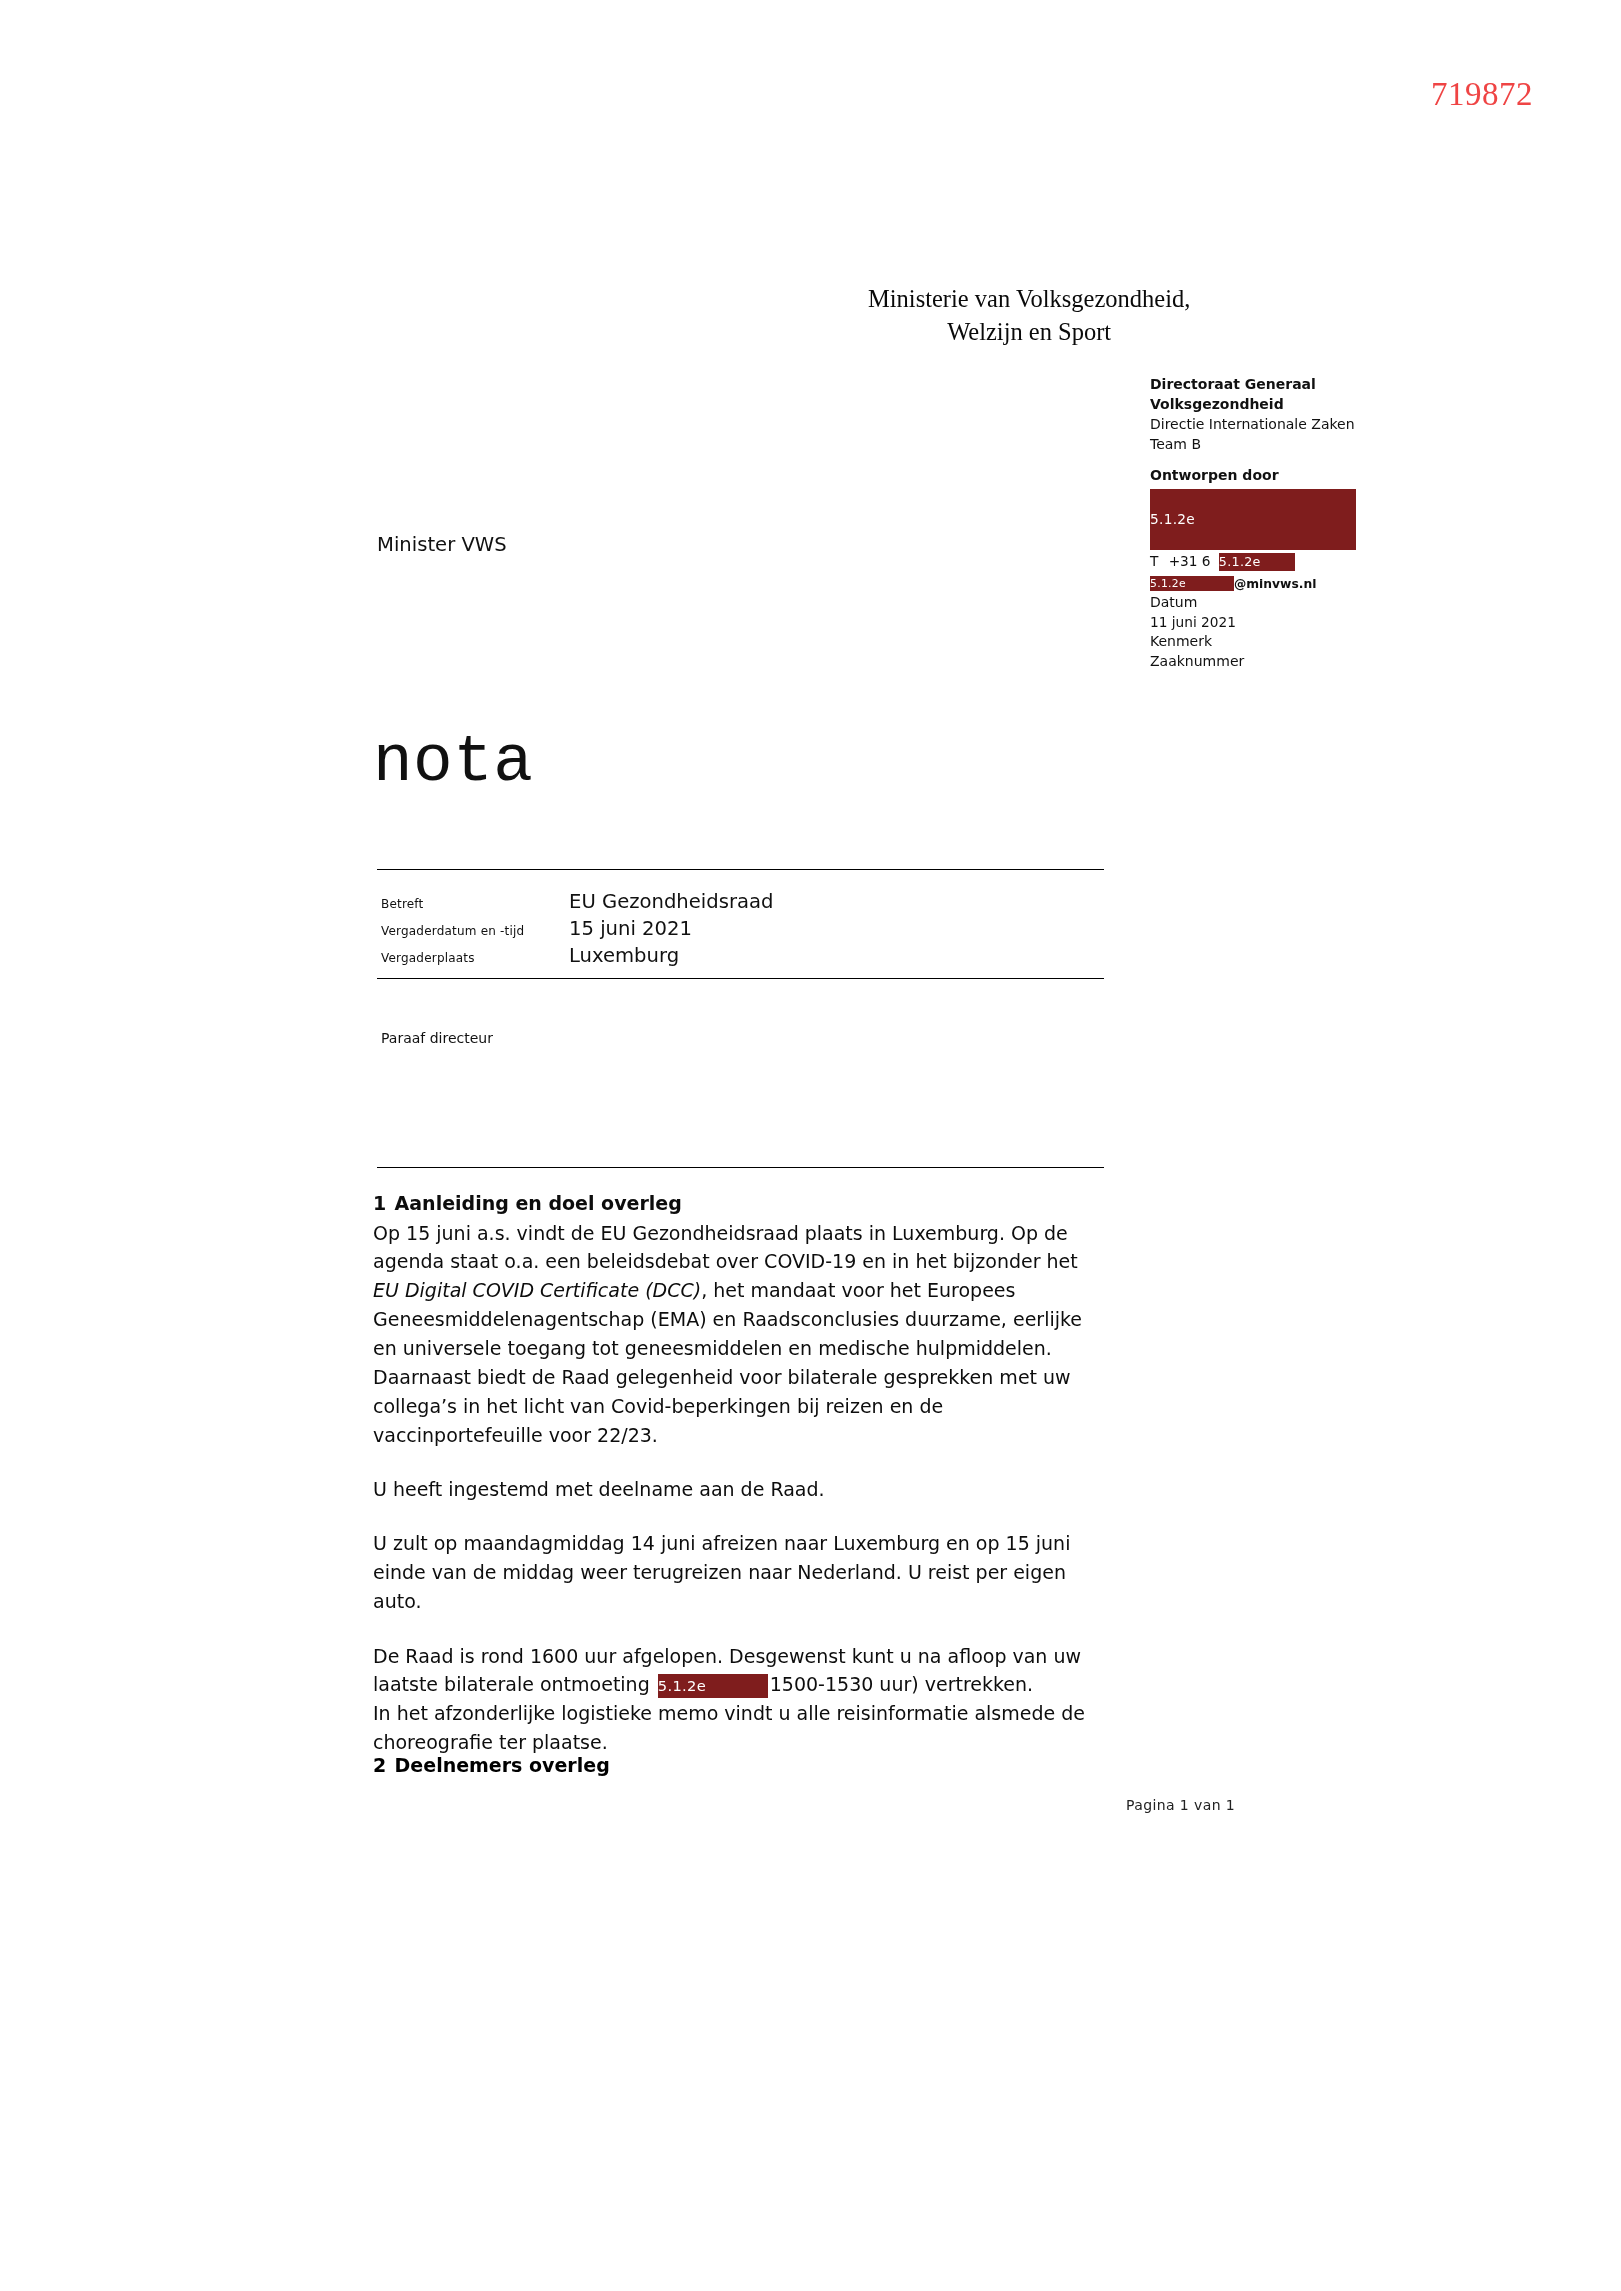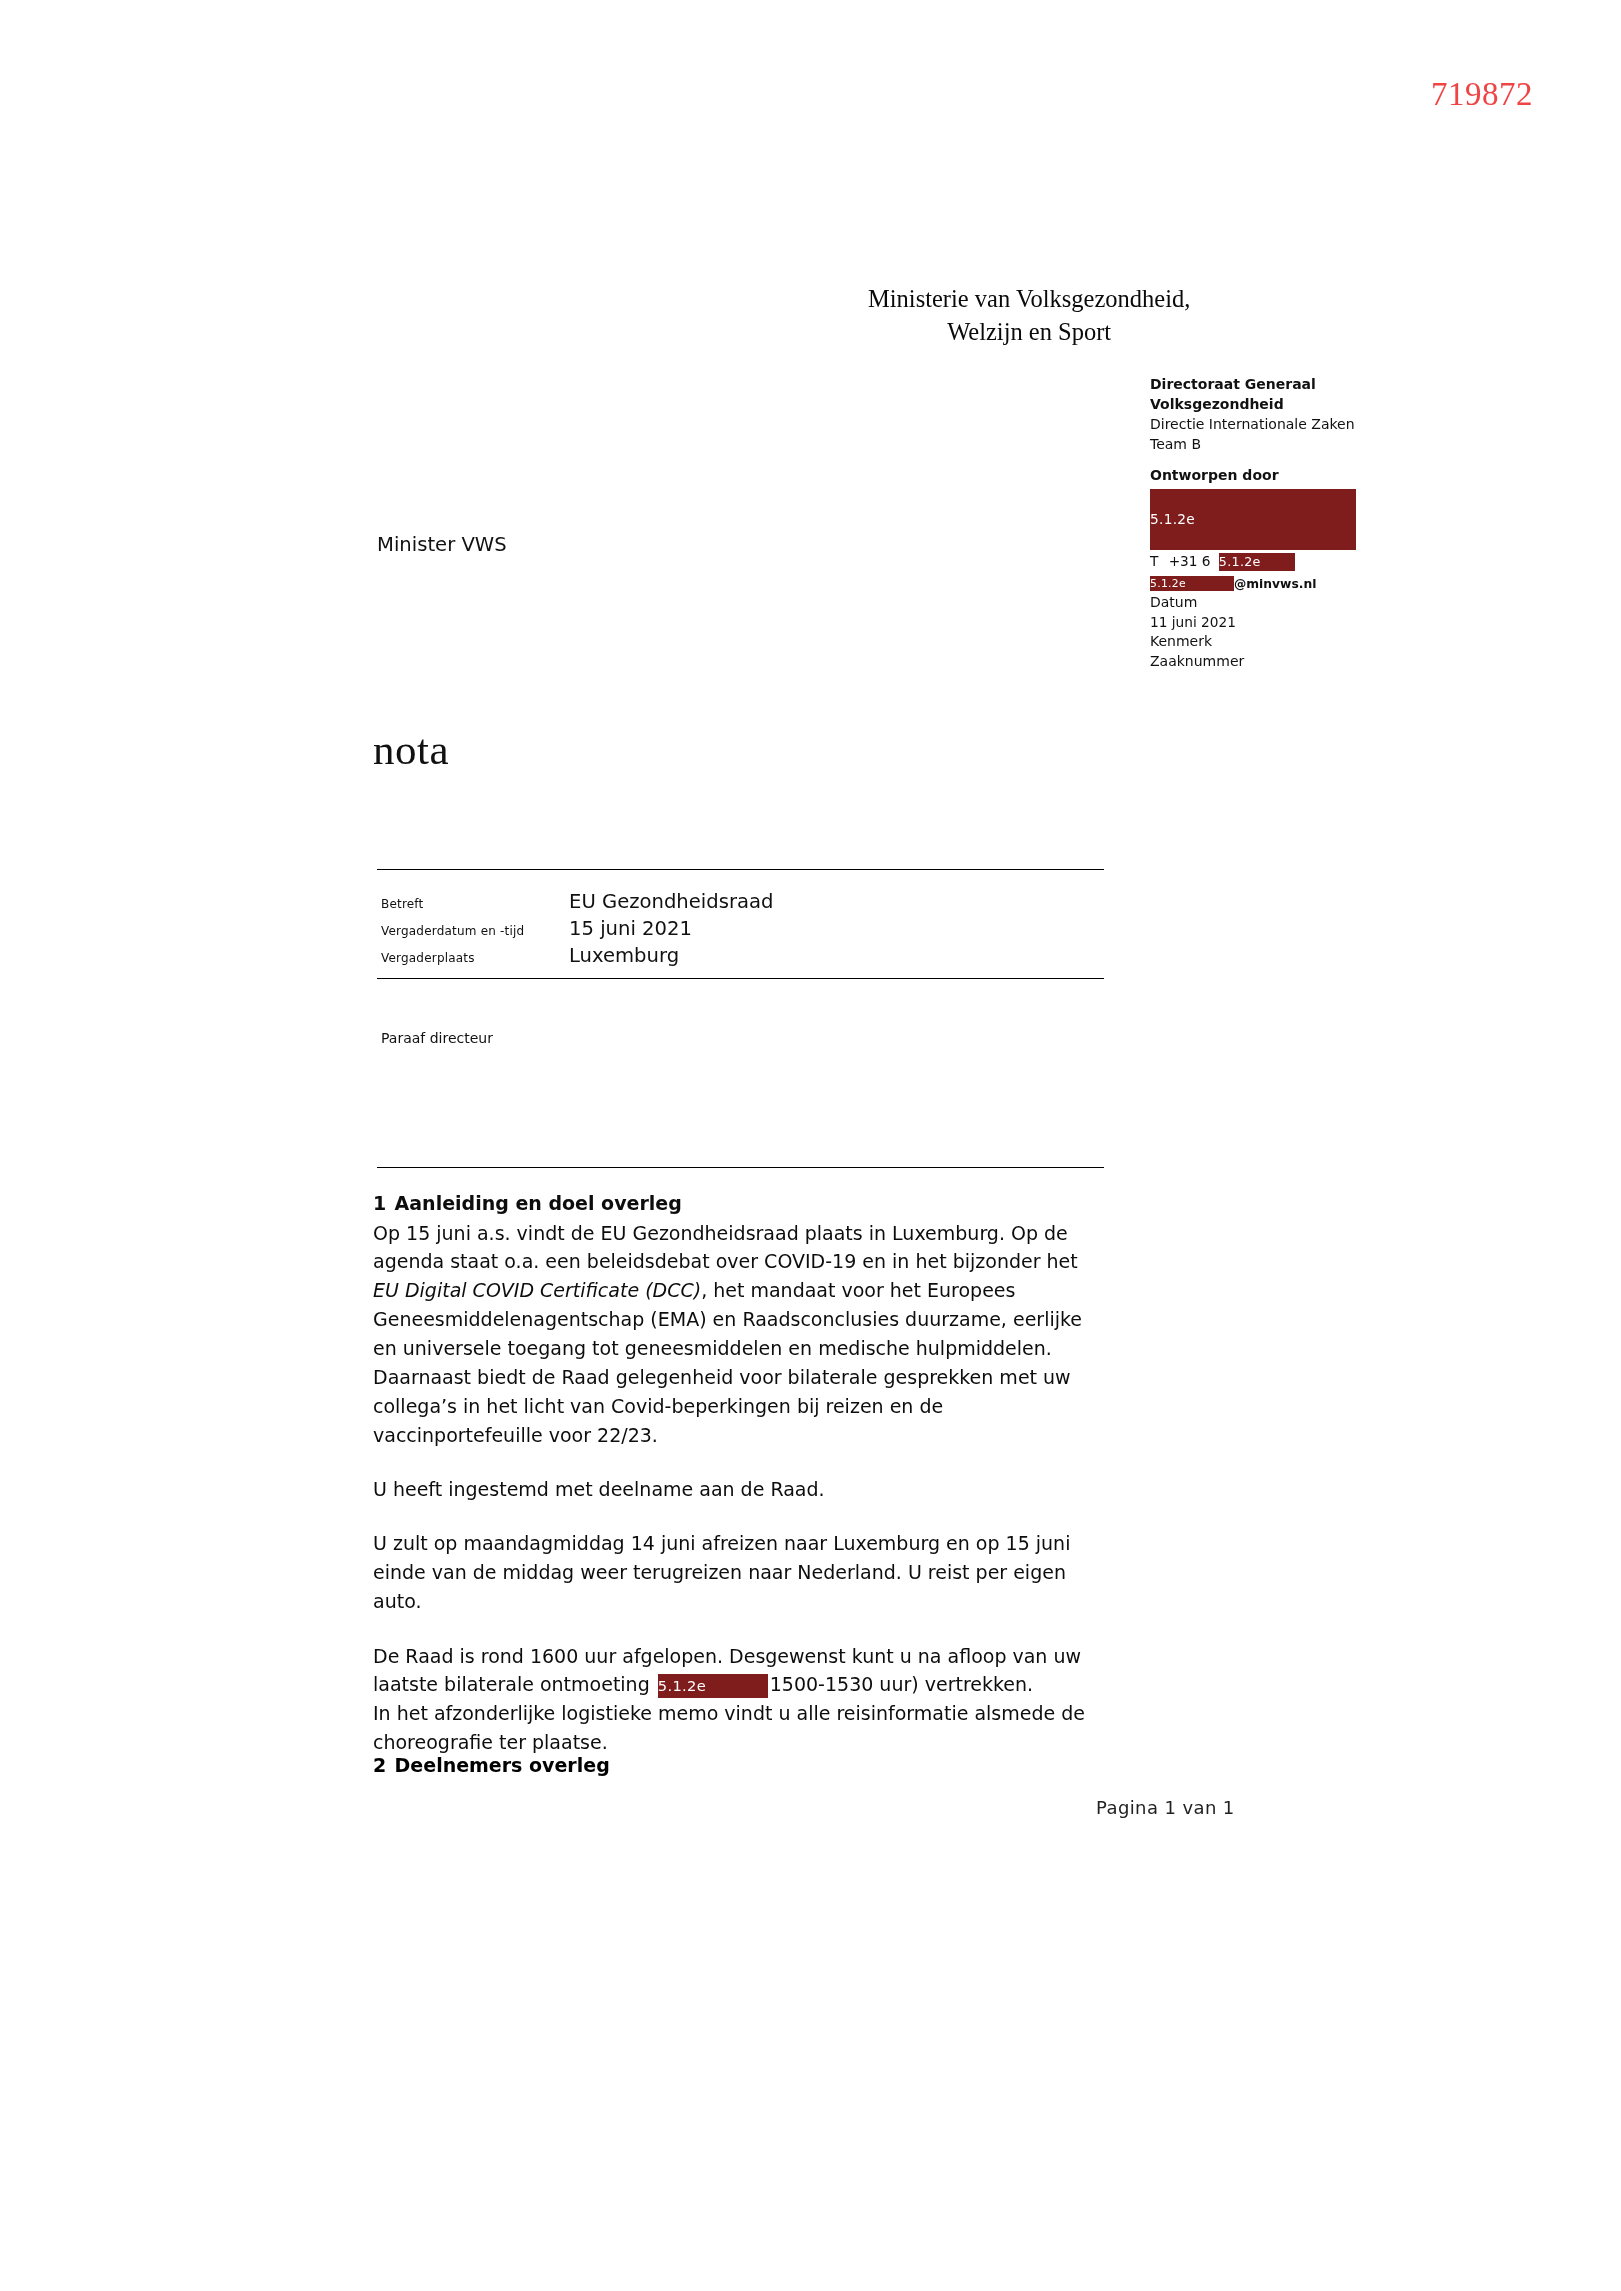--- a/index.html
+++ b/index.html
@@ -103,24 +103,24 @@
     left: 257px;
     top: 408px;
     font-size: 19.6px;
     color: #111;
   }
   
   .nota {
     position: absolute;
     left: 253px;
     top: 600px;
-    font-size: 43px;
+    font-size: 66px;
     letter-spacing: 0.5px;
     color: #111;
-    font-family: Liberation Serif, serif;
+    font-family: Liberation Mono, monospace;
   }
   
   .rule {
     position: absolute;
     left: 257px;
     width: 727px;
     border-top: 1.6px solid #000;
   }
   .rule-1 { top: 744px; }
   .rule-2 { top: 853px; }
@@ -198,23 +198,23 @@
     width: 733px;
     font-size: 19px;
     font-weight: bold;
   }
   .section2 .num {
     display: inline-block;
     width: 21.6px;
   }
   .pagina {
     position: absolute;
-    left: 976px;
+    left: 1006px;
     top: 1672px;
-    font-size: 18px;
+    font-size: 14px;
     color: #222;
     letter-spacing: 0.4px;
   }
 </style>
 </head>
 <body>
 
 <div class="doc-number">719872</div>
 
 <div class="page">

